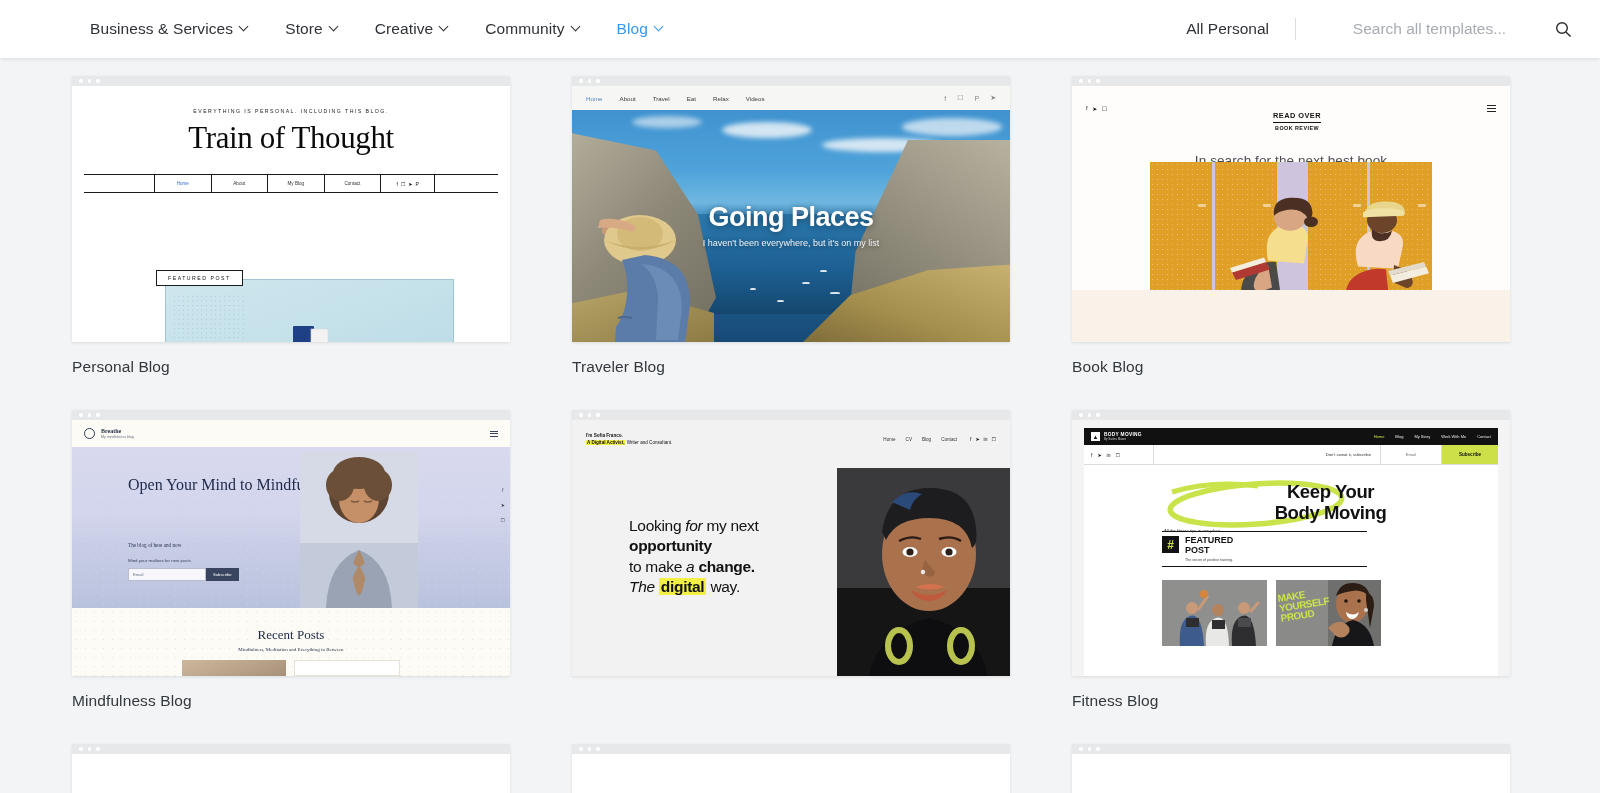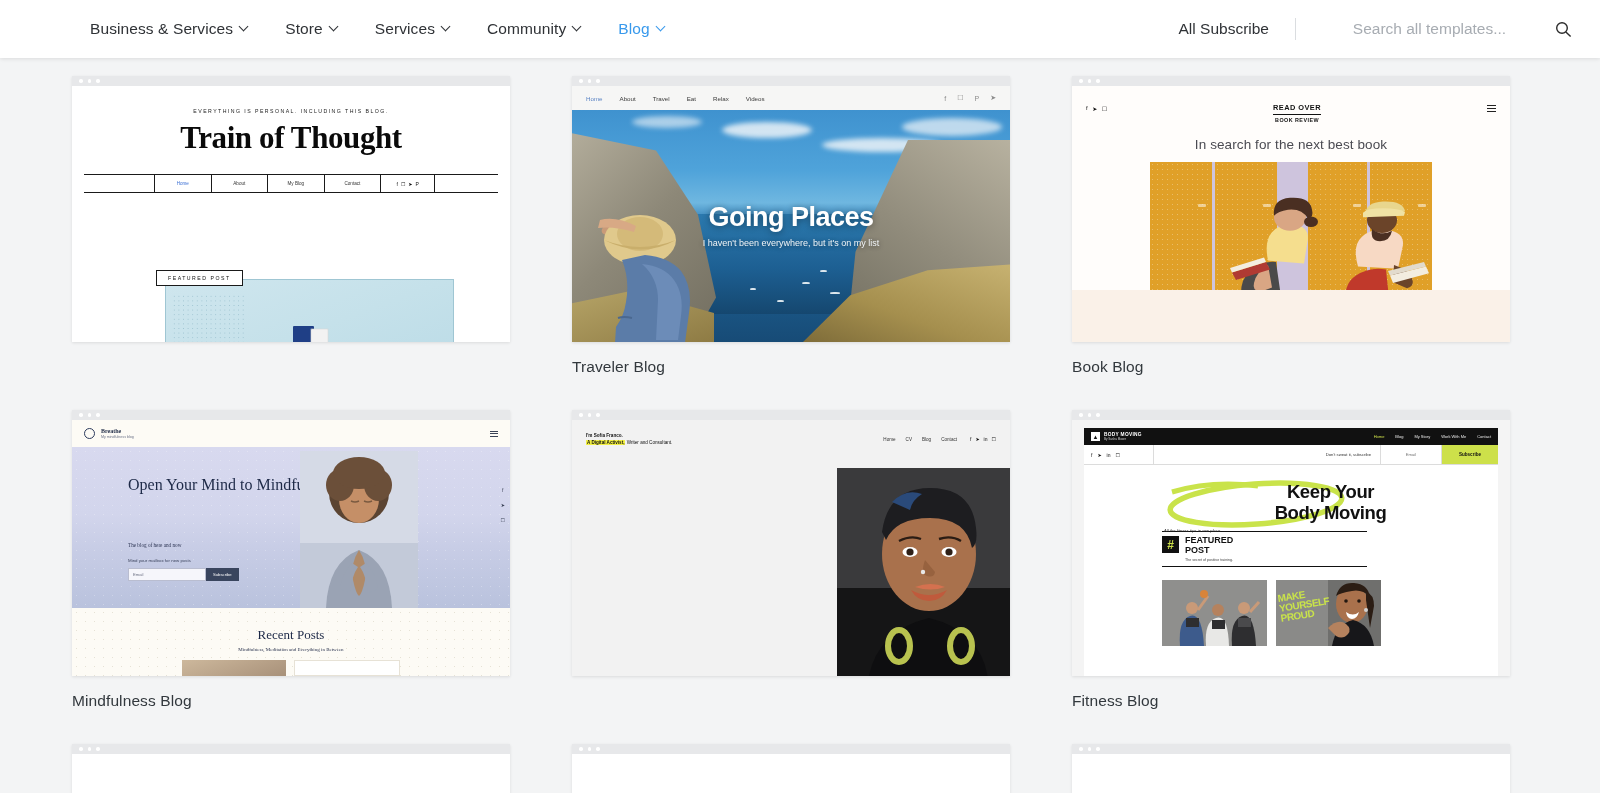--- a/index.html
+++ b/index.html
@@ -71,21 +71,21 @@
 
   
   .c1 { background:#fff; width:100%; height:100%; position:relative; }
   .c1-tag {
     text-align:center; font-family:"Liberation Sans",sans-serif;
     font-size:5.2px; letter-spacing:1.45px; color:#1a1a1a;
     margin-top:22px; font-weight:500;
   }
   .c1-title {
     text-align:center; font-family:"Liberation Serif", serif;
-    font-size:31px; font-weight:700; color:#0a0a0a;
+    font-size:31px; font-weight:400; color:#0a0a0a;
     margin-top:6px; letter-spacing:-.4px;
   }
   .c1-nav {
     margin:18px 12px 0 12px; border-top:.8px solid #1a1a1a; border-bottom:.8px solid #1a1a1a;
     height:19px; display:flex; align-items:stretch;
   }
   .c1-nav > div {
     display:flex; align-items:center; justify-content:center;
     font-size:4.6px; color:#333; border-right:.8px solid #1a1a1a;
   }
@@ -160,21 +160,21 @@
   }
   .c2-sub {
     position:absolute; left:0; right:0; top:128px; text-align:center;
     font-size:9px; color:#f0f4f7; text-shadow:0 1px 5px rgba(0,0,0,.45);
   }
 
   
   .c3 { width:100%; height:100%; background:#fffdfb; position:relative; padding:0 14px; }
   .c3-top { display:flex; align-items:flex-start; padding-top:13px; }
   .c3-soc { display:flex; gap:4.5px; font-size:6px; color:#111; margin-top:6px; }
-  .c3-logo { margin:4px auto; text-align:center; }
+  .c3-logo { margin:12px auto; text-align:center; }
   .c3-logo .l1 {
     font-size:7.4px; font-weight:700; letter-spacing:.45px; color:#111;
     border-bottom:1.7px solid #111; padding-bottom:1.6px; font-family:"Liberation Sans",sans-serif;
   }
   .c3-logo .l2 { font-size:5.4px; font-weight:700; letter-spacing:.45px; color:#111; margin-top:2.2px; }
   .c3-burger { margin-top:6px; display:flex; flex-direction:column; gap:1.7px; }
   .c3-burger i { display:block; width:9px; height:1.1px; background:#222; }
   .c3-head {
     text-align:center; font-size:13.5px; color:#4b4b52; margin-top:10px;
     letter-spacing:.1px; font-weight:400;
@@ -305,34 +305,34 @@
   <div class="nav-left">
     <div class="nav-item">
       <span>Business &amp; Services</span>
       <span class="chev"></span>
     </div>
     <div class="nav-item">
       <span>Store</span>
       <span class="chev"></span>
     </div>
     <div class="nav-item">
-      <span>Services</span>
+      <span>Creative</span>
       <span class="chev"></span>
     </div>
     <div class="nav-item">
       <span>Community</span>
       <span class="chev"></span>
     </div>
     <div class="nav-item active">
       <span>Blog</span>
       <span class="chev"></span>
     </div>
   </div>
   <div class="nav-right">
-    <div class="all-templates">All Subscribe</div>
+    <div class="all-templates">All Personal</div>
     <div class="divider"></div>
     <div class="search-wrap">
       <input class="search-input" value="" placeholder="Search all templates..." style="">
       <button class="search-btn">
         <svg width="17" height="17" viewBox="0 0 17 17">
           <circle cx="7" cy="7" r="5.3" fill="none" stroke="#2b2b2b" stroke-width="1.4"></circle>
           <line x1="10.9" y1="10.9" x2="15.6" y2="15.6" stroke="#2b2b2b" stroke-width="1.4"></line>
         </svg>
       </button>
     </div>
@@ -374,20 +374,21 @@
               <rect x="31" y="7" width="17" height="50" fill="#f2f2f2" rx="1"></rect>
               <rect x="31" y="7" width="17" height="50" fill="none" stroke="#d8d8d8" stroke-width=".6"></rect>
               <path d="M34 28 L46 28 M34 34 L46 34 M34 40 L44 40" stroke="#c9c9c9" stroke-width=".8"></path>
               <path d="M20 48 q-5 6 -4 16 l2 38 h18 l2 -40 q1 -10 -5 -14 z" fill="#7b5a42"></path>
               <path d="M21 50 q-3 5 -2 11 l1 9 h5 l-1 -20 z" fill="#6b4c37"></path>
             </svg>
           </div>
         </div>
       </div>
     </div>
+    <div class="label">Personal Blog</div>
   </div>
 
   <div class="cell">
     <div class="card">
       <div class="chrome">
         <span class="dot"></span>
         <span class="dot"></span>
         <span class="dot"></span>
       </div>
       <div class="shot">
@@ -606,20 +607,26 @@
                 <span>Blog</span>
                 <span>Contact</span>
                 <span class="so">
                   <span>f</span>
                   <span>➤</span>
                   <span>in</span>
                   <span>☐</span>
                 </span>
               </div>
             </div>
+            <div class="c5-h1">
+              <div><span>Looking </span><i>for</i><span> my next</span></div>
+              <div><b>opportunity</b></div>
+              <div><span>to make </span><i>a</i><b> change.</b></div>
+              <div><i>The </i><span class="mark">digital</span><span> way.</span></div>
+            </div>
             <div class="c5-photo">
               <svg width="175" height="222" viewBox="0 0 175 222">
                 <rect width="175" height="222" fill="#3a3a3c"></rect>
                 <rect y="120" width="175" height="102" fill="#151516"></rect>
                 <ellipse cx="92" cy="86" rx="47" ry="57" fill="#a9714c"></ellipse>
                 <path d="M45 64 q6 -44 48 -44 q42 0 46 40 q2 16 -4 20 q-6 -30 -42 -30 q-34 0 -44 22 z" fill="#1d1d20"></path>
                 <path d="M55 34 q14 -14 30 -8 q-10 6 -12 16 z" fill="#2a4a7a"></path>
                 <ellipse cx="73" cy="84" rx="7.5" ry="5" fill="#fff"></ellipse>
                 <ellipse cx="112" cy="84" rx="7.5" ry="5" fill="#fff"></ellipse>
                 <circle cx="73" cy="84" r="3.6" fill="#2e2018"></circle>

